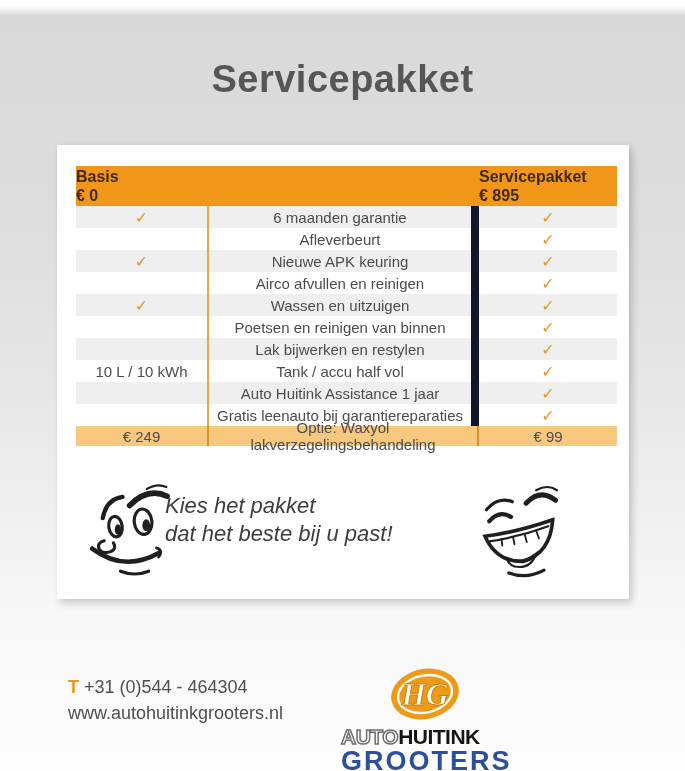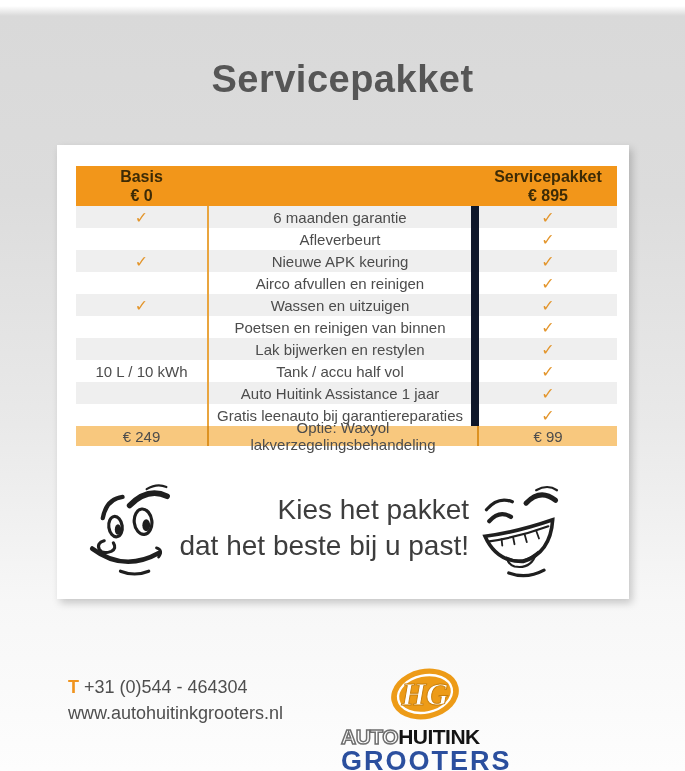--- a/index.html
+++ b/index.html
@@ -12,38 +12,38 @@
   .page-title {
     position:absolute; top:58px; left:0; right:0; text-align:center;
     font-size:38px; font-weight:bold; color:#565656; letter-spacing:.5px;
   }
   .card {
     position:absolute; left:57px; top:145px; width:572px; height:454px;
     background:#ffffff; box-shadow:3px 4px 8px rgba(0,0,0,.20);
   }
   .table { position:absolute; left:19px; top:21px; width:541px; }
   .thead { display:flex; height:40px; background:#f2961a; }
-  .hc { display:flex; flex-direction:column; justify-content:center; text-align:center;
+  .hc { display:flex; flex-direction:column; justify-content:center; 
         font-size:16px; font-weight:bold; color:#3d2b06; line-height:1.2; }
   .c1 { width:131px; } .c2 { width:272px; } .c3 { width:138px; }
   .trow { display:flex; height:22px; }
   .tbody .trow:nth-child(odd){ background:#efefef; }
   .tbody .trow:nth-child(even){ background:#ffffff; }
   .tcell { display:flex; align-items:center; justify-content:center; text-align:center;
            font-size:15px; color:#4c4c4c; }
   .trow .c2 { border-left:2px solid #e9a53f; border-right:8px solid #0f172a; }
   .check { color:#e3952b; font-size:16px; }
   .orow { display:flex; height:20px; background:#f8c87e; }
   .orow .c2 { border-left:2px solid #dd9222; border-right:2px solid #dd9222; }
   .face { position:absolute; }
   .face-left { left:26px; top:320px; width:106px; height:136px; }
   .face-right { left:410px; top:316px; width:108px; height:142px; }
   .tagline {
-    position:absolute; left:108px; top:347px; width:304px; text-align:right;
-    font-size:28px; color:#3d3d3d; line-height:1.28;
+    position:absolute; left:108px; top:347px; width:304px; text-align:left;
+    font-style:italic; font-size:22px; color:#3d3d3d; line-height:1.28;
   }
   .contact { position:absolute; left:68px; top:674px; font-size:18px; color:#4f4f4f; line-height:26px; }
   .t-prefix { color:#f0941e; font-weight:bold; margin-right:5px; }
   .logo { position:absolute; left:338px; top:664px; display:flex; align-items:center;flex-direction:column; }
   .logo svg { width:74px; height:60px; }
   .logotext { margin-left:3px; }
   .logo-l1 { font-size:21px; font-weight:bold; line-height:25px; letter-spacing:-.5px; white-space:nowrap; }
   .word-auto { color:#ffffff; -webkit-text-stroke:1.5px #6e6e6e; }
   .word-huitink { color:#141414; }
   .logo-l2 { font-size:27px; font-weight:bold; line-height:24px; color:#2b4f9e; letter-spacing:2px; }

